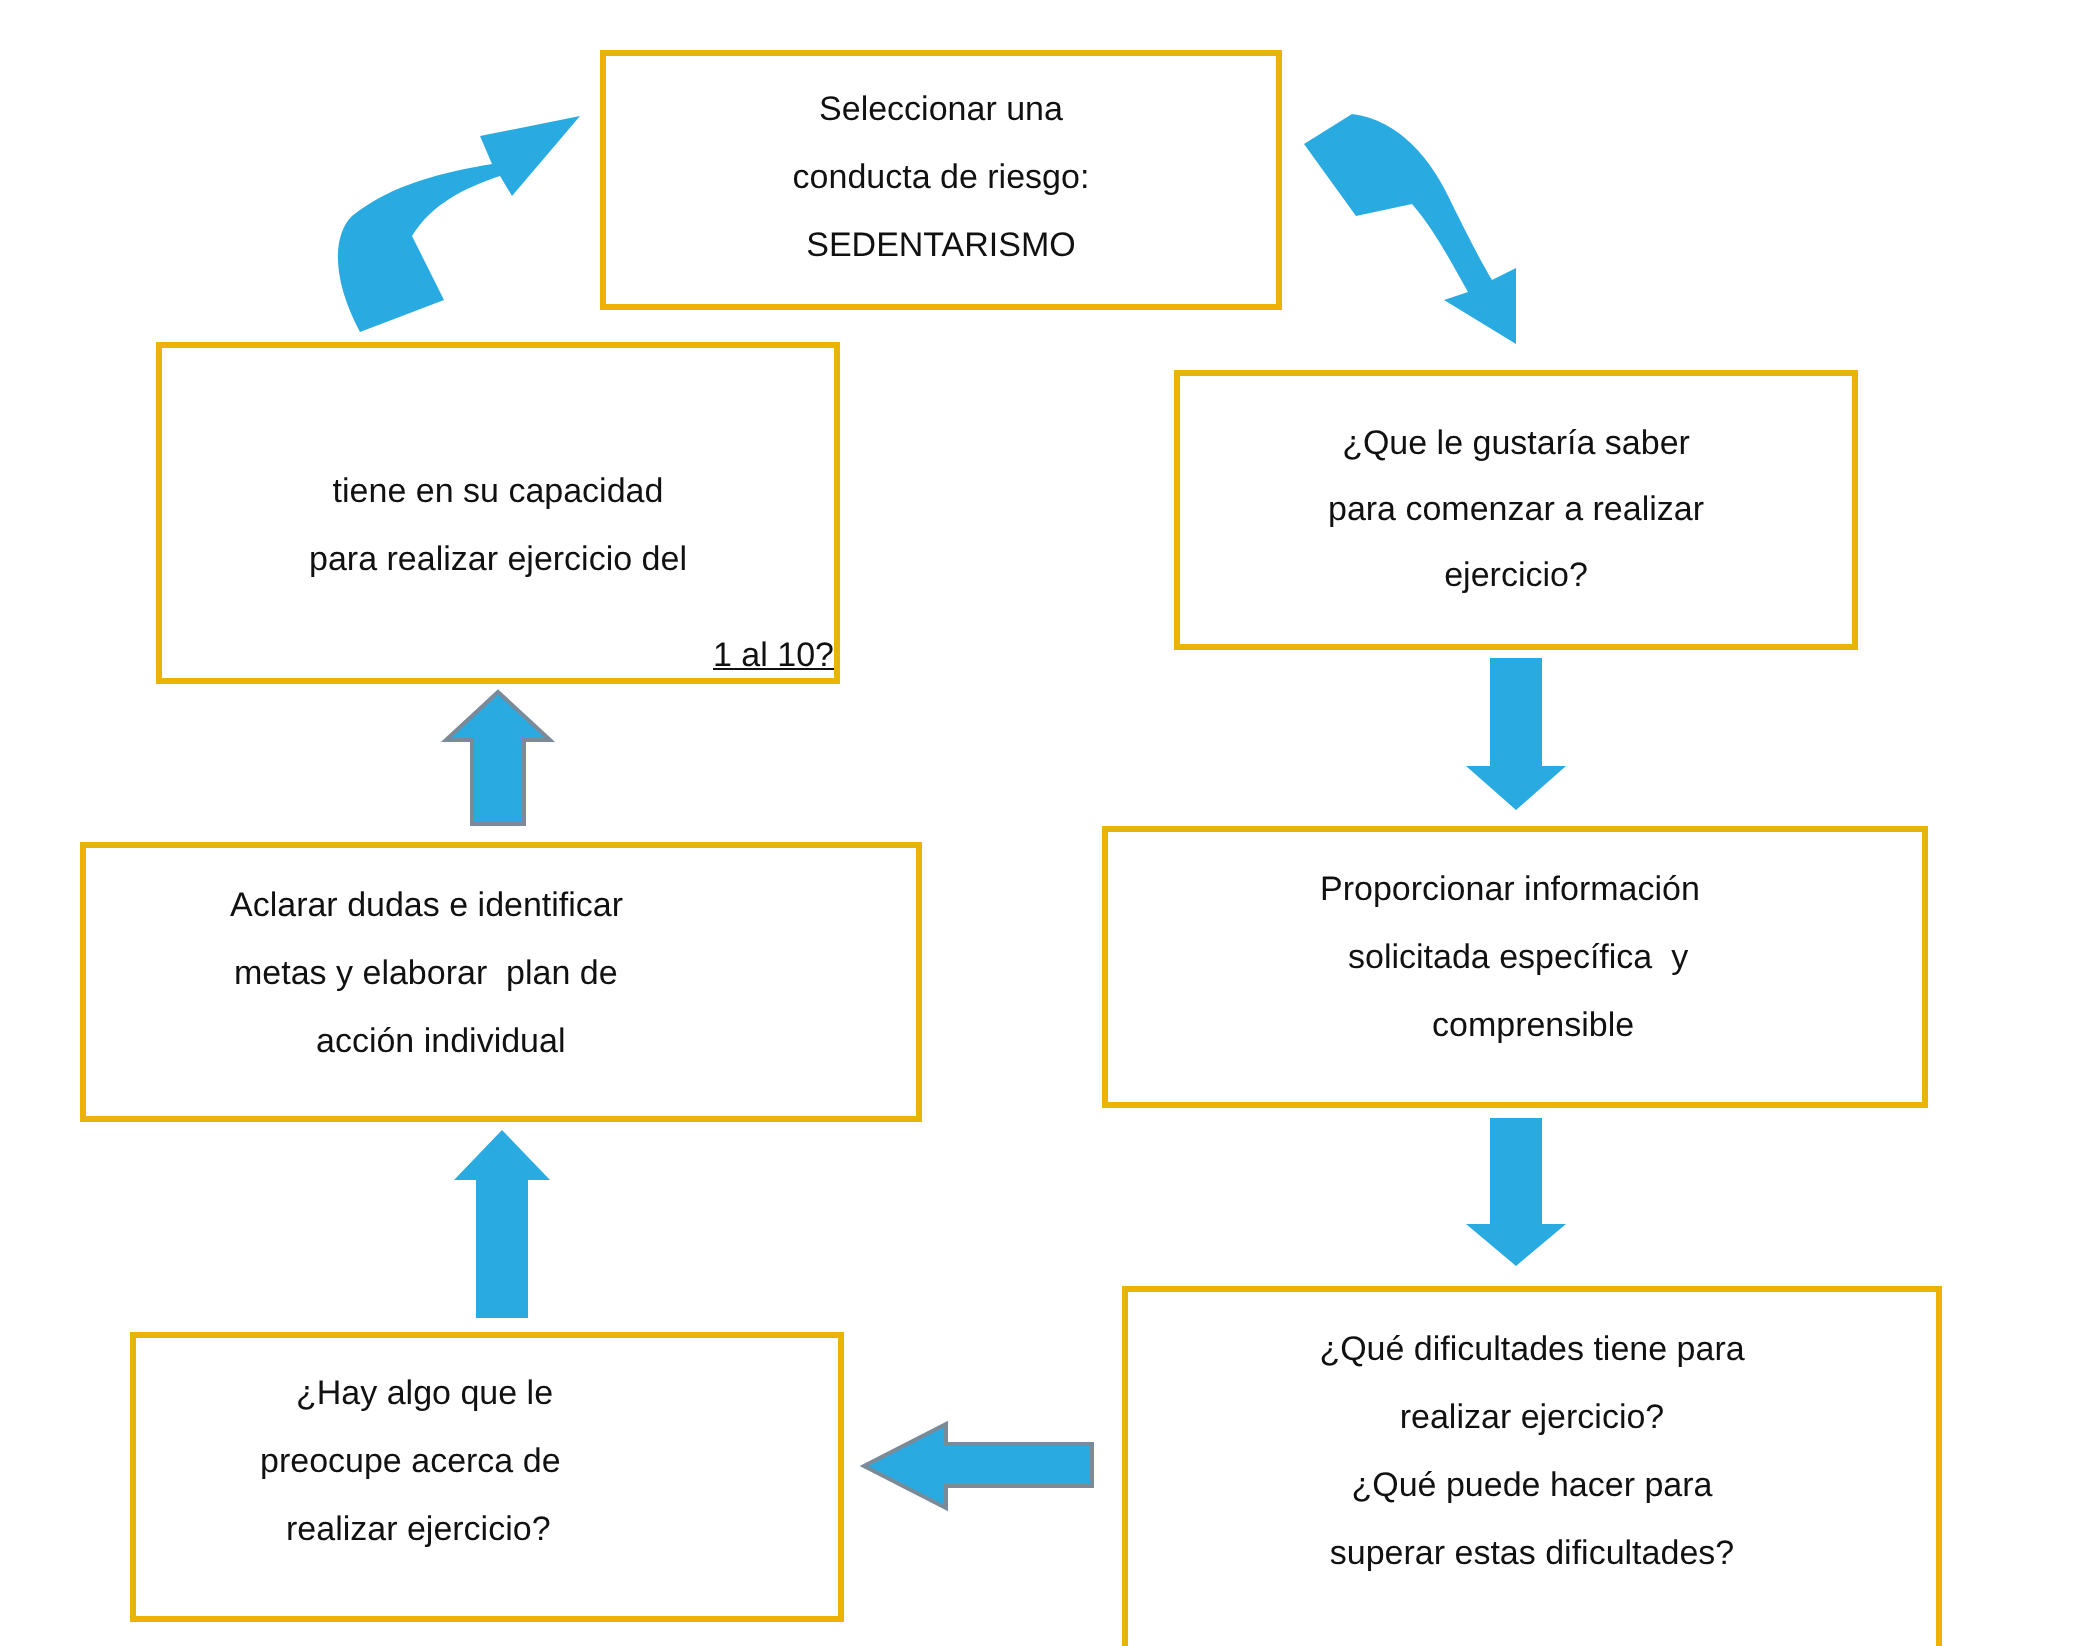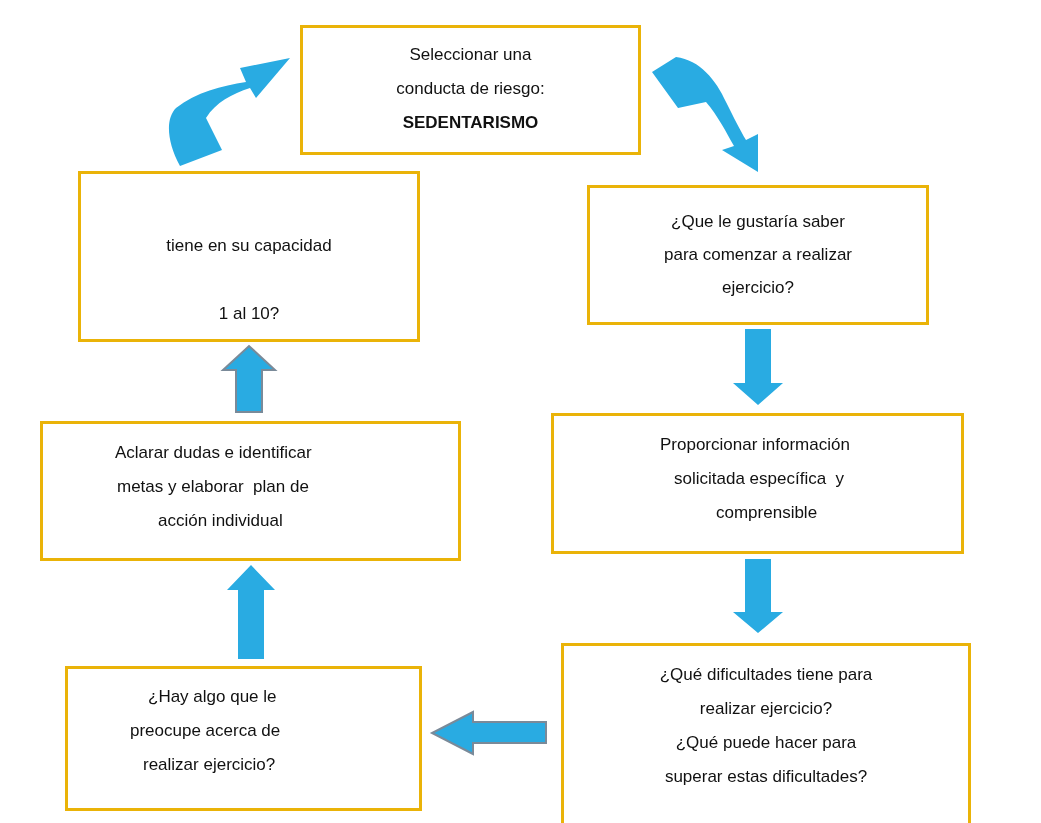--- a/index.html
+++ b/index.html
@@ -1,20 +1,20 @@
 <!DOCTYPE html>
 <html><head>
   <meta charset="utf-8">
   <style>
     html, body { margin:0; padding:0; background:#ffffff; }
     body { width:1041px; height:823px; position:relative; overflow:hidden;
            font-family:"Liberation Sans", sans-serif; color:#111111; }
     .box { position:absolute; box-sizing:border-box; border:3px solid #eab308; background:#ffffff; }
     .line { position:absolute; white-space:pre; font-size:17px; line-height:20px; }
-    .bold { font-weight:bold; }
+    .bold { font-weight:normal; }
     svg.arrows { position:absolute; left:0; top:0; }
   </style>
 </head>
 <body>
 
 <svg class="arrows" width="1041" height="823">
 
   <path d="M180,166 C166,140 166,118 176,108 C196,92 222,86 246,82 L240,68 L290,58 L256,98 L250,88 C232,94 216,102 206,118 L222,150 Z" fill="#29abe2"></path>
 
   <path d="M652,72 L676,57 C700,60 716,80 726,102 C734,118 740,130 746,140 L758,134 L758,172 L722,150 L734,146 C726,132 718,116 706,102 L678,108 Z" fill="#29abe2"></path>
@@ -62,14 +62,15 @@
 </div>
 
 <div class="box" style="left:40px;top:421px;width:421px;height:140px;">
   <div class="line" style="left:72px;top:19px;">Aclarar dudas e identificar</div>
   <div class="line" style="left:74px;top:53px;">metas y elaborar  plan de</div>
   <div class="line" style="left:115px;top:87px;">acción individual</div>
 </div>
 
 <div class="box" style="left:78px;top:171px;width:342px;height:171px;">
   <div class="line" style="left:0;right:0;text-align:center;top:62px;">tiene en su capacidad</div>
-  <div class="line" style="left:0;right:0;text-align:center;top:130px;">1 al 10?</div>
+  <div class="line" style="left:0;right:0;text-align:center;top:96px;">para realizar ejercicio del</div>
+  <div class="line" style="left:0;right:0;text-align:right;top:144px;text-decoration:underline;">1 al 10?</div>
 </div>
 
 </body></html>

